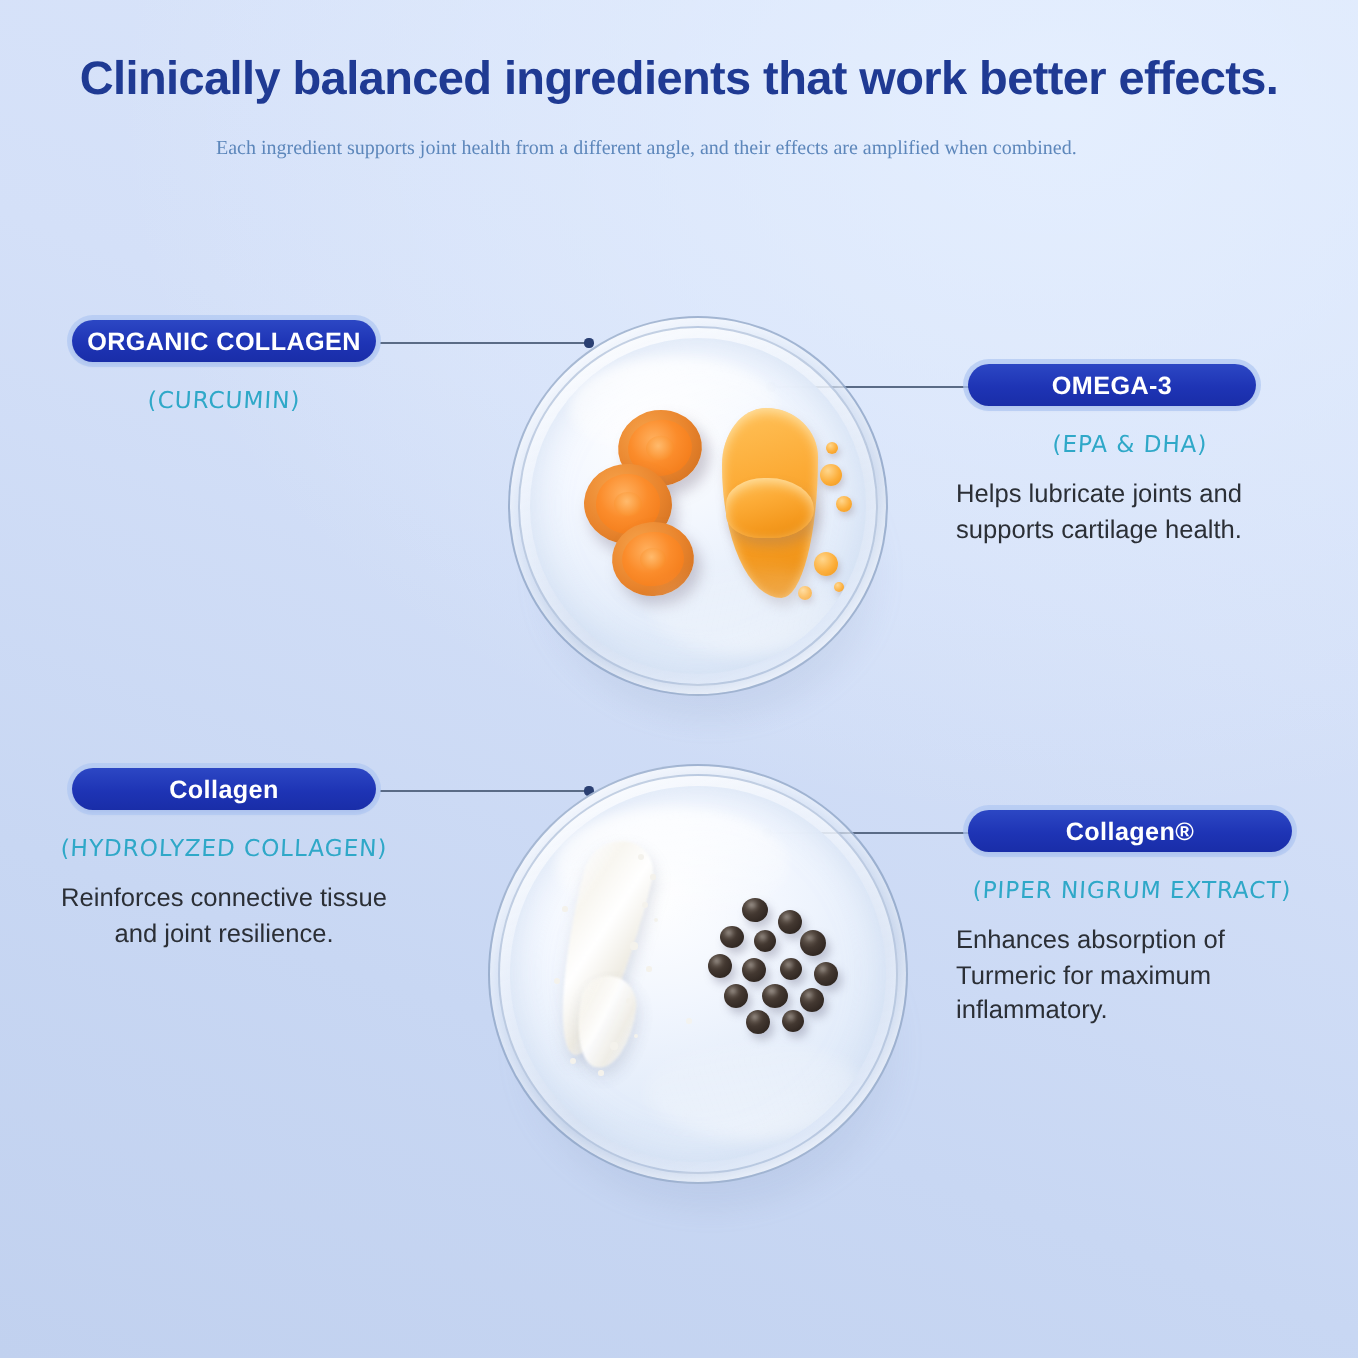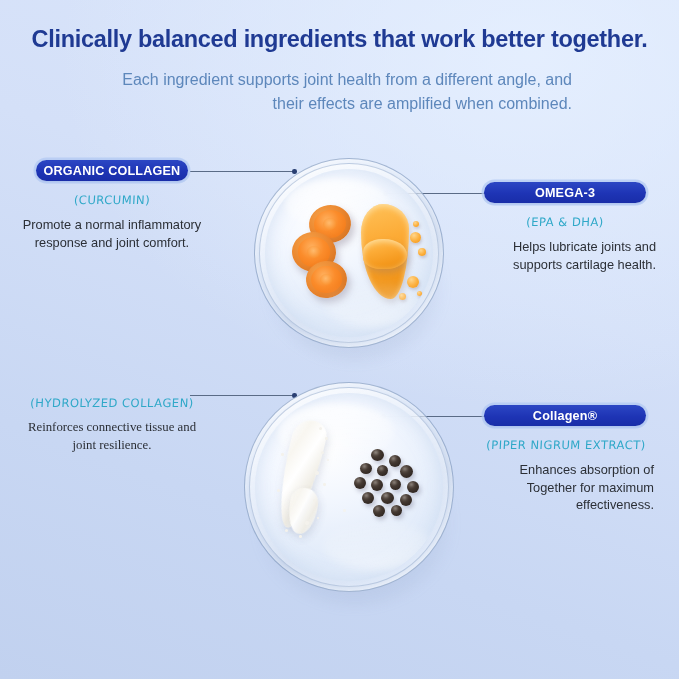--- a/index.html
+++ b/index.html
@@ -29,24 +29,25 @@
     position:absolute; left:0; right:0; top:26px;
     text-align:center;
     font-size:23.5px;
     font-weight:bold;
     letter-spacing:-0.3px;
     color:#1f3a93;
     white-space:nowrap;
   }
   .subhead {
     position:absolute; left:108px; width:464px; top:68px;
-    text-align:right;
-    font-size:16px;
+    text-align:left;
+    font-size:10px;
     line-height:1.48;
     color:#5d87bb;
+    font-family:Liberation Serif, serif;
   }
   .footnote {
     position:absolute; left:88px; width:504px; top:600px;
     text-align:center;
     font-size:13.4px;
     line-height:1.5;
     color:#5d87bb;
   }
 
   
@@ -72,21 +73,21 @@
     color:#2fa8c8;
     letter-spacing:0.45px;
     text-align:center;
     white-space:nowrap;
     transform: skewX(-3deg);
   }
   .desc {
     font-size:12.8px;
     line-height:1.38;
     color:#2b2f36;
-    text-align:right;
+    text-align:left;
   }
   .block.left .sub, .block.left .desc { text-align:center; }
 
   
   .conn { position:absolute; height:1px; background:#5a6b86; }
   .dot {
     position:absolute; width:4.5px; height:4.5px; border-radius:50%;
     background:#2a3f72;
   }
 
@@ -180,21 +181,21 @@
   }
 </style>
 </head>
 <body>
 
 <div id="bg"></div>
 <div id="bg-wash"></div>
 
 <div id="stage">
 
-  <div class="headline">Clinically balanced ingredients that work better together.</div>
+  <div class="headline">Clinically balanced ingredients that work better effects.</div>
   <div class="subhead">Each ingredient supports joint health from a different angle, and their effects are amplified when combined.</div>
 
   <div class="conn" style="left:190px; top:171px; width:105px;"></div>
   <div class="dot" style="left:292px; top:169px;"></div>
 
   <div class="conn" style="left:385px; top:193px; width:105px;"></div>
   <div class="dot" style="left:383px; top:191px;"></div>
 
   <div class="conn" style="left:190px; top:395px; width:105px;"></div>
   <div class="dot" style="left:292px; top:393px;"></div>
@@ -286,34 +287,34 @@
       <div class="pepper" style="left:118px; top:112px; width:12px; height:12px;"></div>
       <div class="pepper" style="left:136px; top:112px; width:11px; height:11px;"></div>
 
       <div class="gloss2"></div>
     </div>
   </div>
 
   <div class="block left" style="left:22px; top:160px; width:180px;">
     <div class="pill" style="position:relative; left:14px; width:152px;">ORGANIC COLLAGEN</div>
     <div class="sub" style="margin-top:12px; margin-left:14px; width:152px;">(CURCUMIN)</div>
-    <div class="desc" style="margin-top:9px; width:180px;">Promote a normal inflammatory response and joint comfort.</div>
   </div>
 
   <div class="block right" style="left:478px; top:182px; width:180px;">
-    <div class="pill" style="position:relative; left:6px; width:162px;">OMEGA-3</div>
+    <div class="pill" style="position:relative; left:6px; width:144px;">OMEGA-3</div>
     <div class="sub" style="margin-top:12px; margin-left:6px; width:162px;">(EPA &amp; DHA)</div>
     <div class="desc" style="margin-top:9px; width:178px;">Helps lubricate joints and supports cartilage health.</div>
   </div>
 
   <div class="block left" style="left:22px; top:384px; width:180px;">
+    <div class="pill" style="position:relative; left:14px; width:152px;">Collagen</div>
     <div class="sub" style="margin-top:12px; margin-left:2px; width:176px;">(HYDROLYZED COLLAGEN)</div>
-    <div class="desc" style="margin-top:9px; width:180px;font-family:Liberation Serif, serif;">Reinforces connective tissue and joint resilience.</div>
+    <div class="desc" style="margin-top:9px; width:180px;">Reinforces connective tissue and joint resilience.</div>
   </div>
 
   <div class="block right" style="left:478px; top:405px; width:182px;">
     <div class="pill" style="position:relative; left:6px; width:162px;">Collagen®</div>
     <div class="sub" style="margin-top:12px; margin-left:0px; width:176px;">(PIPER NIGRUM EXTRACT)</div>
-    <div class="desc" style="margin-top:9px; width:176px;">Enhances absorption of Together for maximum effectiveness.</div>
+    <div class="desc" style="margin-top:9px; width:176px;">Enhances absorption of Turmeric for maximum inflammatory.</div>
   </div>
 
 
 </div>
 
 </body></html>

